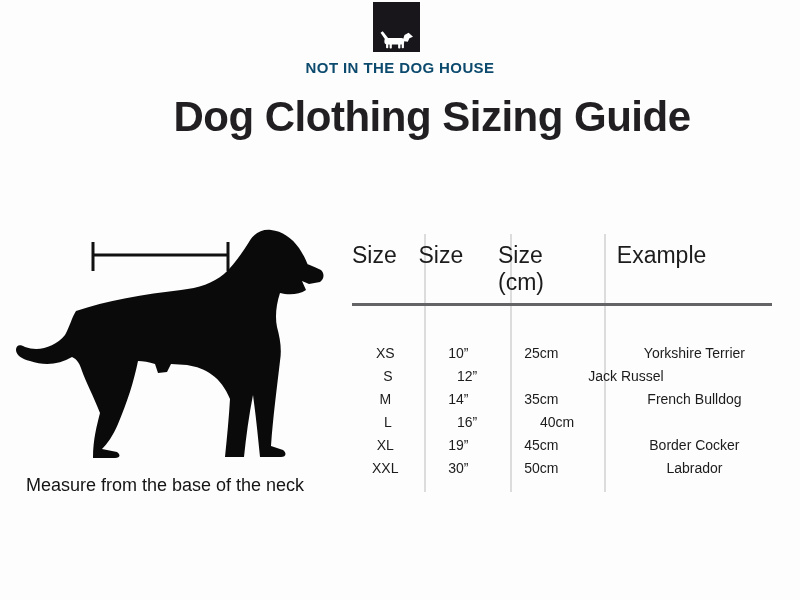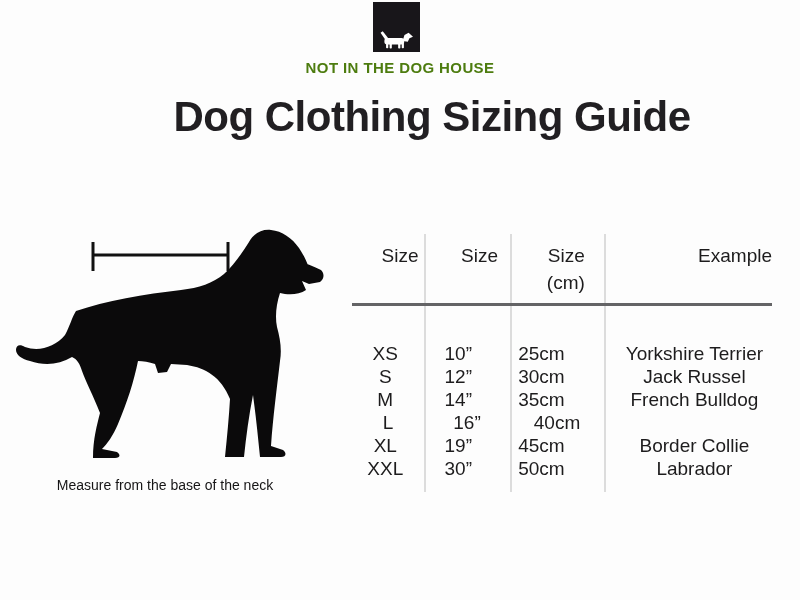--- a/index.html
+++ b/index.html
@@ -24,21 +24,21 @@
     justify-content: center;
   }
   .logo-box svg { display: block; margin-bottom: 3px; }
   .brand-name {
     position: absolute;
     left: 0; top: 59px; width: 800px;
     text-align: center;
     font-size: 15px;
     font-weight: bold;
     letter-spacing: 0.4px;
-    color: #4d7c0f;
+    color: #0c4a6e;
   }
 
   
   .page-title {
     position: absolute;
     left: 0; top: 88px; width: 800px;
     text-align: center;
     font-size: 42px;
     font-weight: bold;
     letter-spacing: -0.5px;
@@ -51,21 +51,21 @@
   .dog-figure {
     position: absolute;
     left: 15px; top: 225px;
     width: 310px; height: 240px;
   }
   .figure-caption {
     position: absolute;
     left: 0; top: 472px;
     width: 330px;
     text-align: center;
-    font-size: 14px;
+    font-size: 18px;
     line-height: 26px;
     color: #161516;
   }
 
   
   .size-table {
     position: absolute;
     left: 352px; top: 234px;
     width: 420px; height: 258px;
   }
@@ -83,33 +83,33 @@
     width: 420px; height: 3px;
     background: #646466;
   }
   .thead {
     position: absolute;
     left: 0; top: 0; width: 420px;
     display: flex;
   }
   .th {
     padding-top: 8px;
-    text-align: right;
-    font-size: 19px;
+    text-align: left;
+    font-size: 23px;
     line-height: 27px;
     color: #1d1c1d;
   }
   .tbody {
     position: absolute;
     left: 0; top: 108px; width: 420px;
   }
   .tr { display: flex; height: 23px; }
   .td {
     text-align: center;
-    font-size: 19px;
+    font-size: 14px;
     line-height: 23px;
     color: #1d1c1d;
     white-space: nowrap;
   }
   .c1 { width: 72px; }
   .c2 { width: 86px; }
   .c3 { width: 94px; }
   .c4 { width: 168px; padding-left: 32px; }
 </style>
 </head>
@@ -213,39 +213,38 @@
     <div class="tbody">
       <div class="tr">
         <div class="td c1">XS</div>
         <div class="td c2">10”</div>
         <div class="td c3">25cm</div>
         <div class="td c4">Yorkshire Terrier</div>
       </div>
       <div class="tr">
         <div class="td c1">S</div>
         <div class="td c2">12”</div>
-        <div class="td c3">30cm</div>
         <div class="td c4">Jack Russel</div>
       </div>
       <div class="tr">
         <div class="td c1">M</div>
         <div class="td c2">14”</div>
         <div class="td c3">35cm</div>
         <div class="td c4">French Bulldog</div>
       </div>
       <div class="tr">
         <div class="td c1">L</div>
         <div class="td c2">16”</div>
         <div class="td c3">40cm</div>
       </div>
       <div class="tr">
         <div class="td c1">XL</div>
         <div class="td c2">19”</div>
         <div class="td c3">45cm</div>
-        <div class="td c4">Border Collie</div>
+        <div class="td c4">Border Cocker</div>
       </div>
       <div class="tr">
         <div class="td c1">XXL</div>
         <div class="td c2">30”</div>
         <div class="td c3">50cm</div>
         <div class="td c4">Labrador</div>
       </div>
     </div>
   </div>
 

